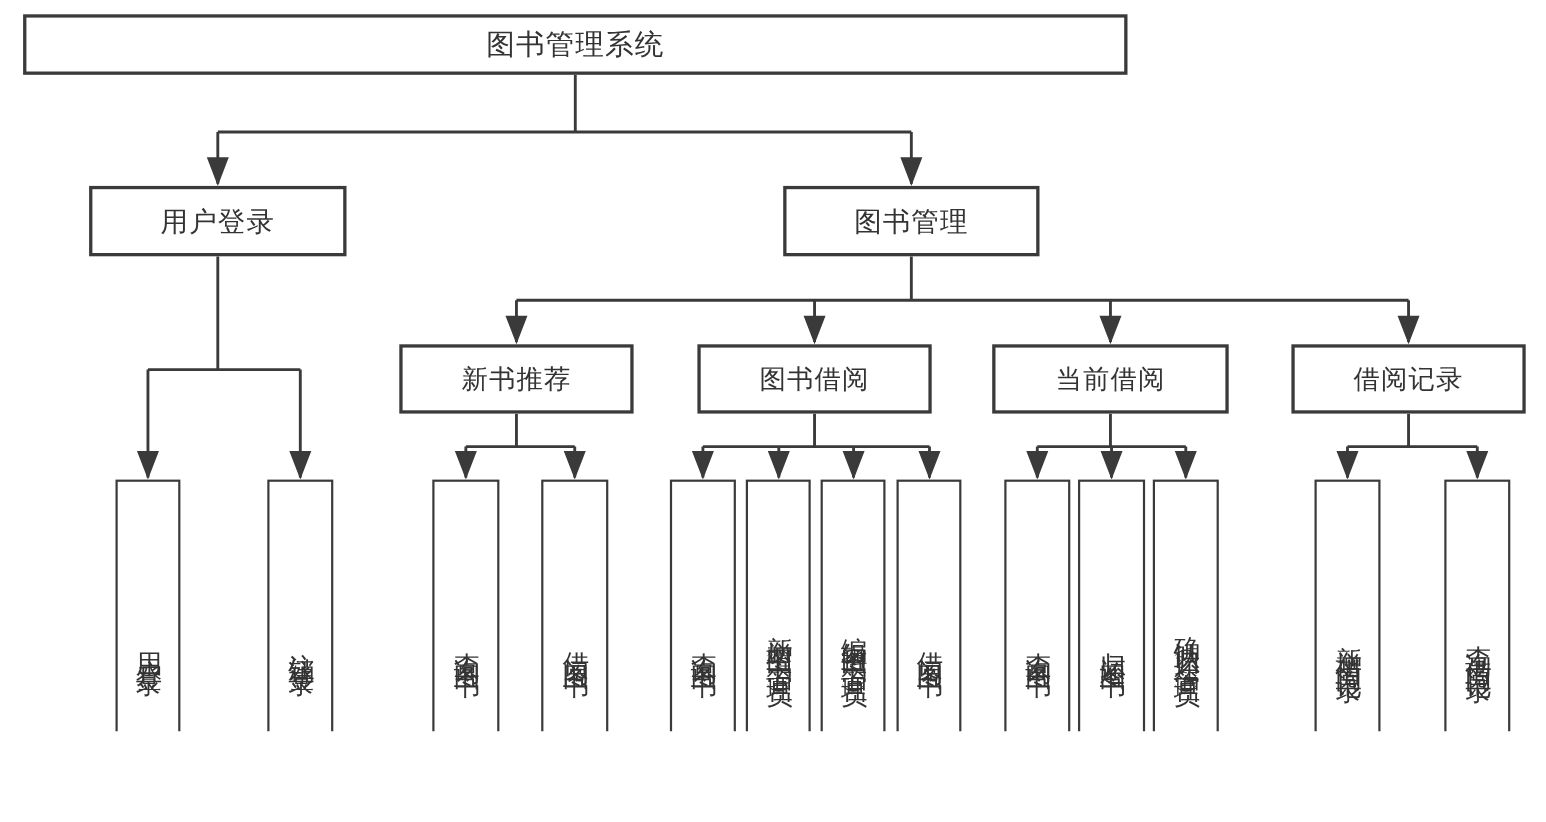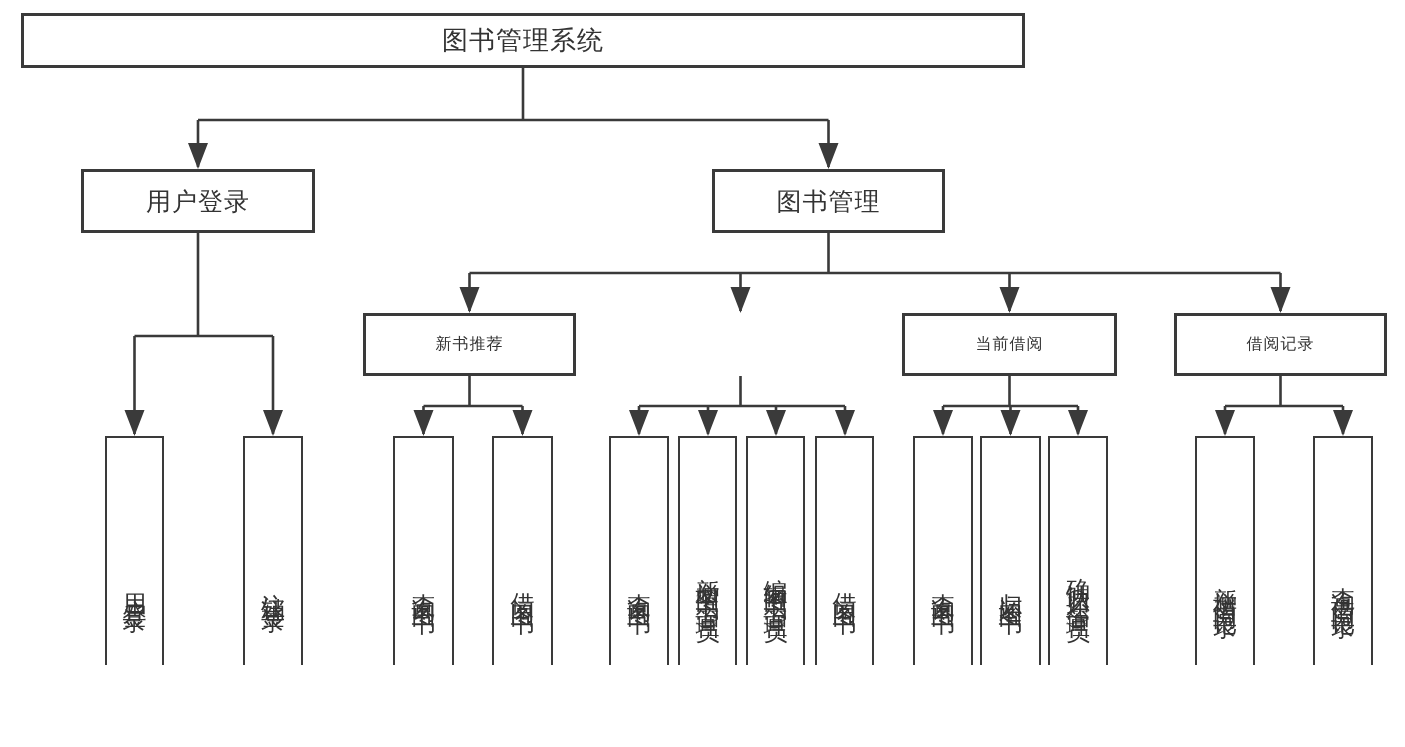--- a/index.html
+++ b/index.html
@@ -32,21 +32,21 @@
     box-sizing: border-box;
     background: #ffffff;
     border: 3px solid #3a3a3a;
     display: flex;
     align-items: center;
     justify-content: center;
     text-align: center;
   }
   .node.h1 { font-size: 26px; letter-spacing: 1px; }
   .node.h2 { font-size: 25px; letter-spacing: 1px; }
-  .node.h3 { font-size: 16px; letter-spacing: 1px; }
+  .node.h3 { font-size: 24px; letter-spacing: 1px; }
   .node.v  { border-width: 2.5px; }
   .node.v .vtext {
     writing-mode: vertical-rl;
     text-orientation: mixed;
     font-size: 24px;
     letter-spacing: 6px;
     line-height: 1.0;
     white-space: nowrap;
   }
   .watermark {
@@ -95,20 +95,23 @@
   <div class="node h2" style="left:81px; top:169px; width:234px; height:64px;">
     <span>用户登录</span>
   </div>
   <div class="node h2" style="left:712px; top:169px; width:233px; height:64px;">
     <span>图书管理</span>
   </div>
 
   <div class="node h3" style="left:363px; top:313px; width:213px; height:63px;">
     <span>新书推荐</span>
   </div>
+  <div class="node h3" style="left:634px; top:313px; width:213px; height:63px;">
+    <span>图书借阅</span>
+  </div>
   <div class="node h3" style="left:1174px; top:313px; width:213px; height:63px;">
     <span>借阅记录</span>
   </div>
   <div class="node h3" style="left:902px; top:313px; width:215px; height:63px;">
     <span>当前借阅</span>
   </div>
 
   <div class="node v" style="left:105px; top:436px; width:59px; height:299px;">
     <span class="vtext">用户登录</span>
   </div>

